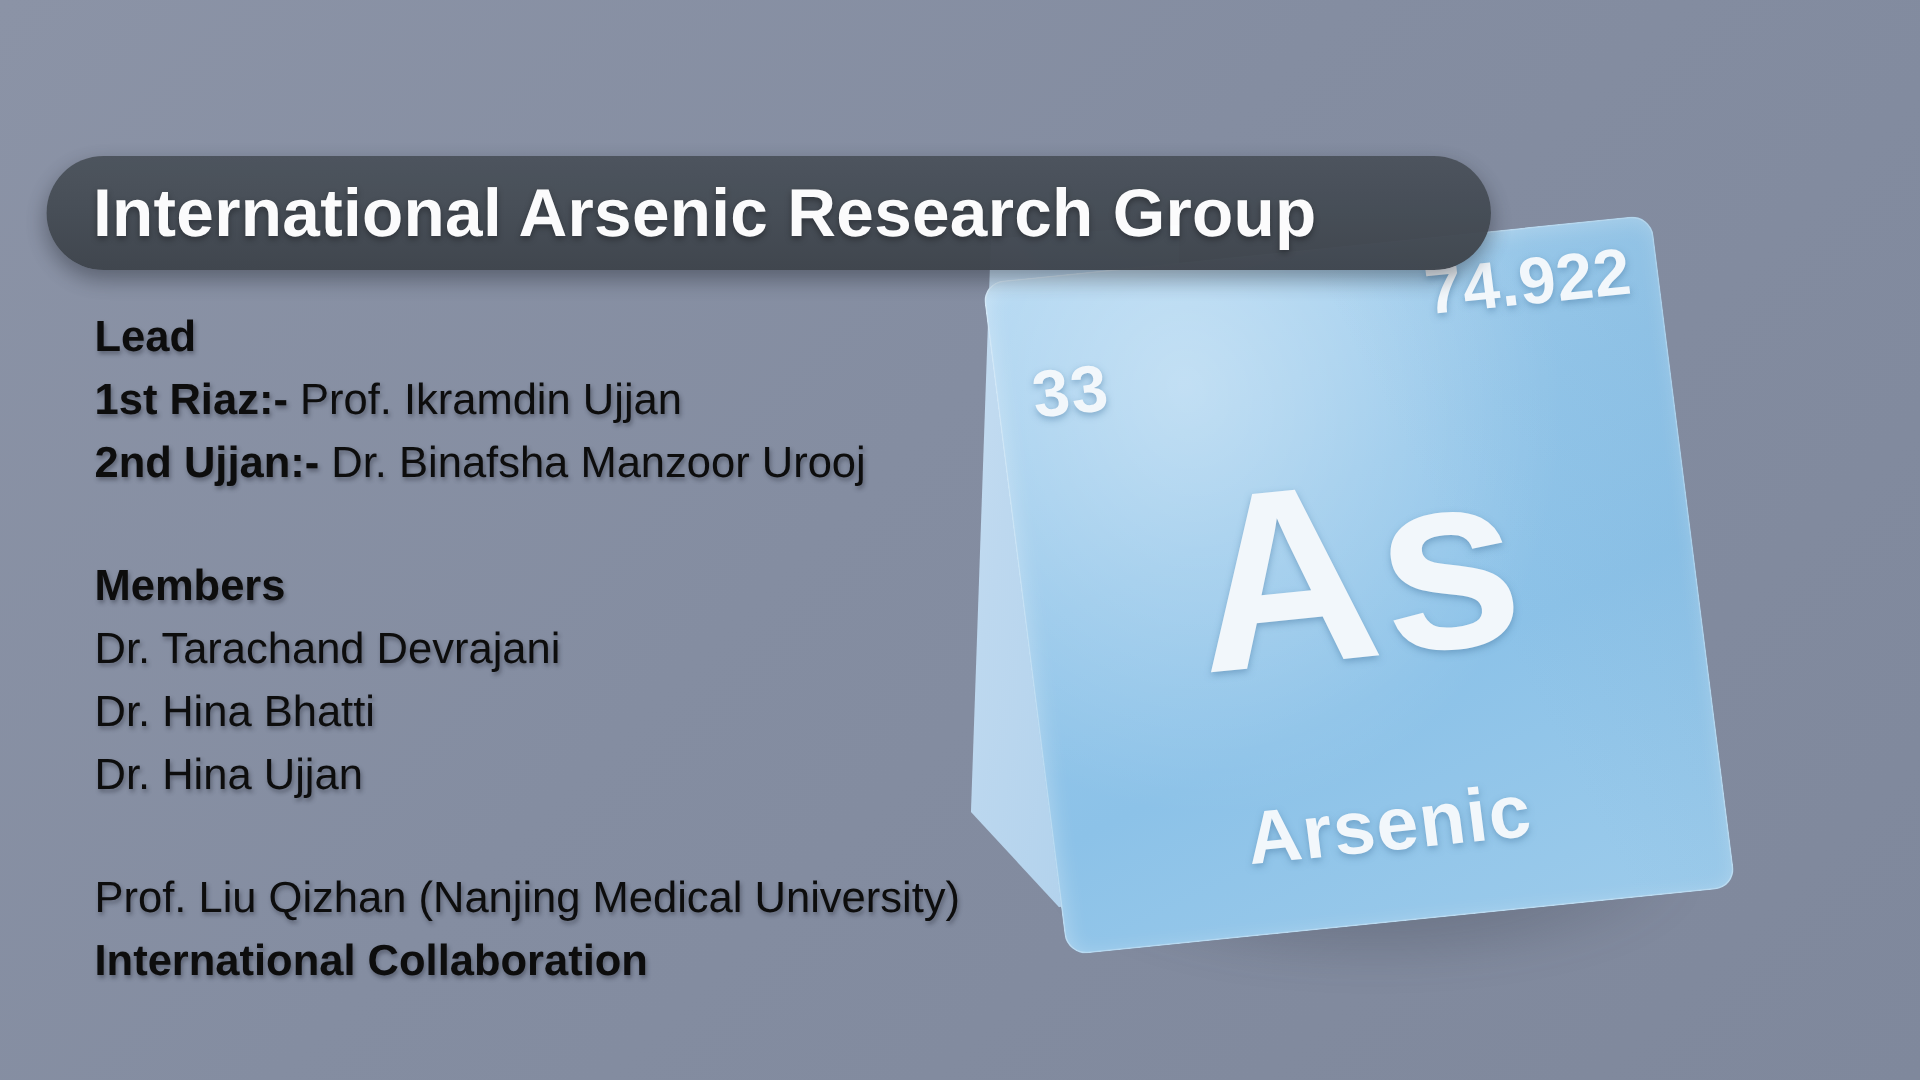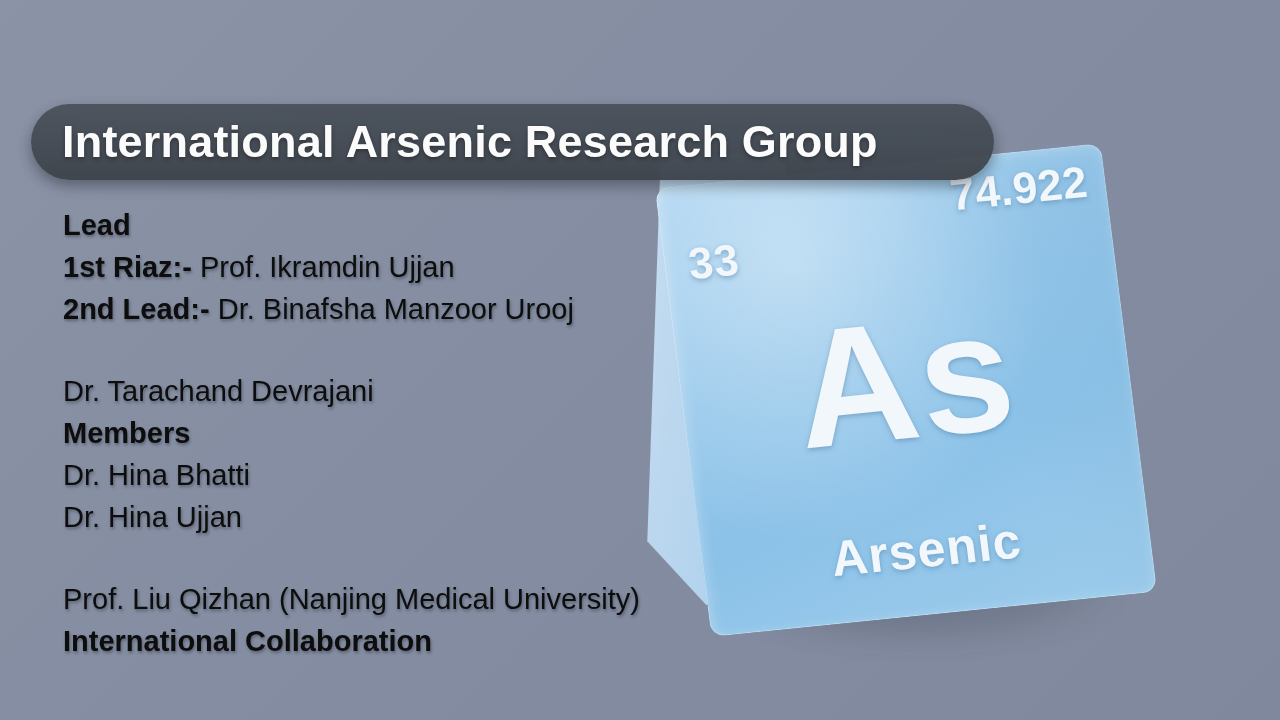--- a/index.html
+++ b/index.html
@@ -187,30 +187,30 @@
 
   <div class="content">
 
     <div class="block">
       <div class="line bold">Lead</div>
       <div class="line lead-row">
         <span>1st Riaz:-</span>
         <span class="val">Prof. Ikramdin Ujjan</span>
       </div>
       <div class="line lead-row">
-        <span>2nd Lead:-</span>
+        <span>2nd Ujjan:-</span>
         <span class="val">Dr. Binafsha Manzoor Urooj</span>
       </div>
     </div>
 
     <div class="spacer"></div>
 
     <div class="block">
+      <div class="line bold">Members</div>
       <div class="line">Dr. Tarachand Devrajani</div>
-      <div class="line bold">Members</div>
       <div class="line">Dr. Hina Bhatti</div>
       <div class="line">Dr. Hina Ujjan</div>
     </div>
 
     <div class="spacer"></div>
 
     <div class="block">
       <div class="line">Prof. Liu Qizhan (Nanjing Medical University)</div>
       <div class="line bold">International Collaboration</div>
     </div>

